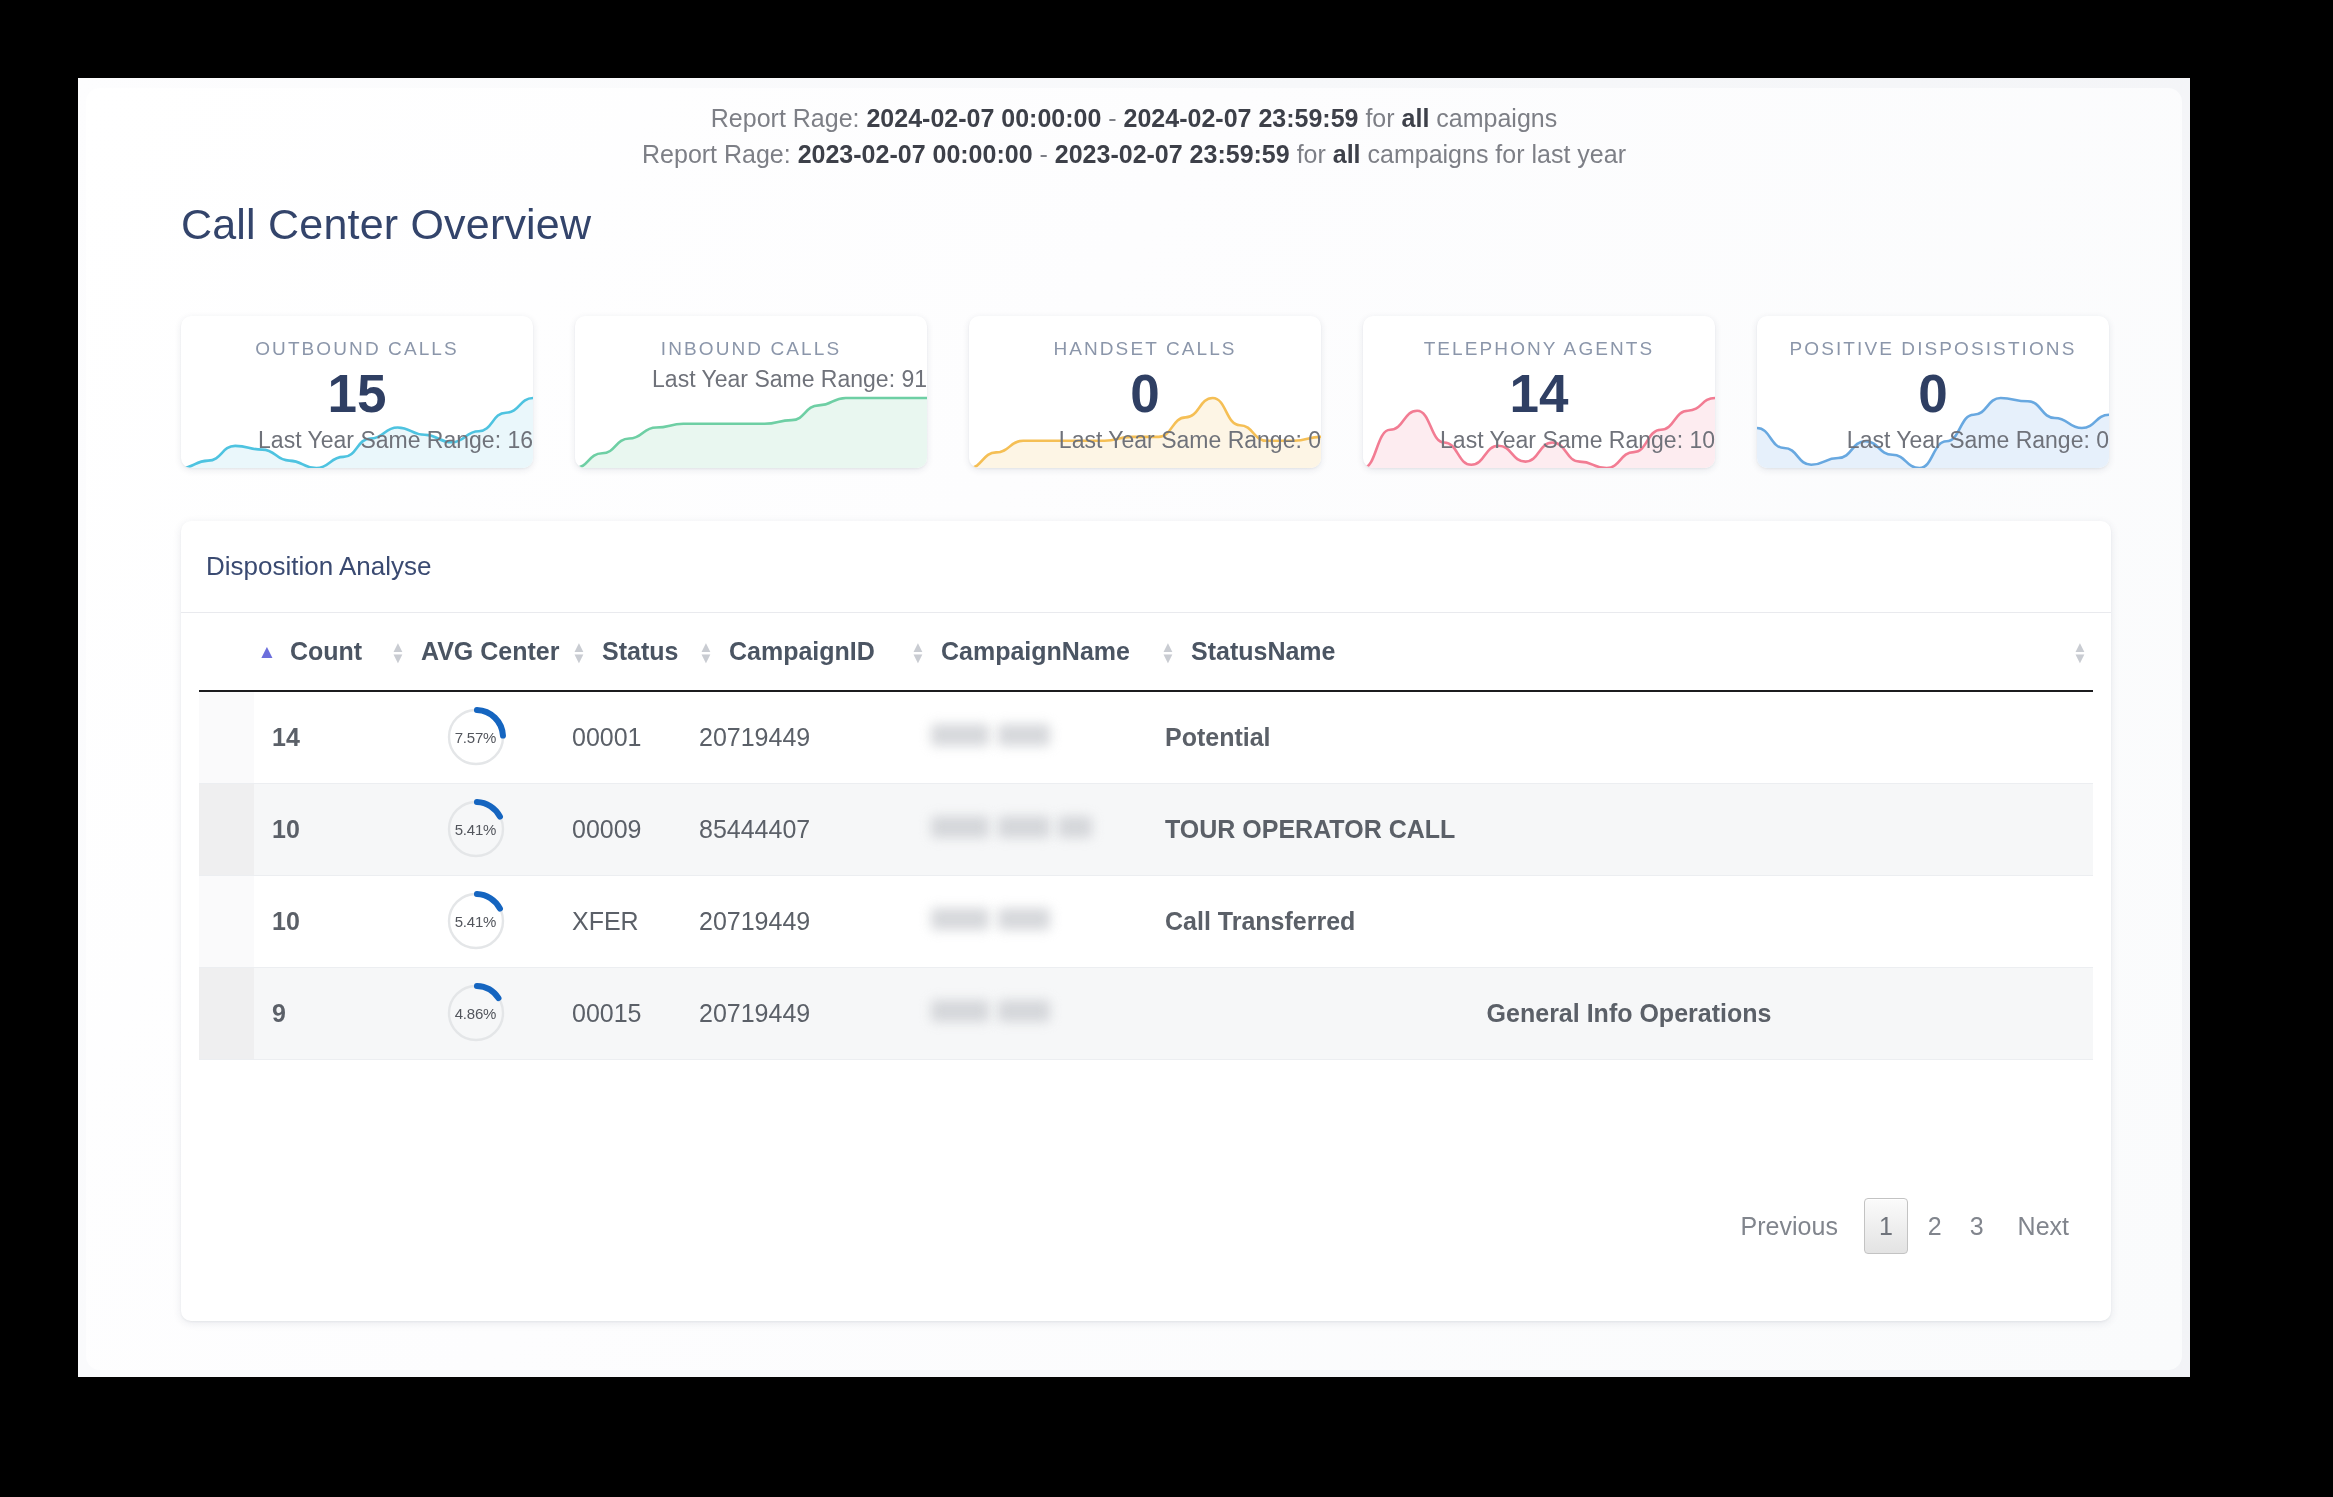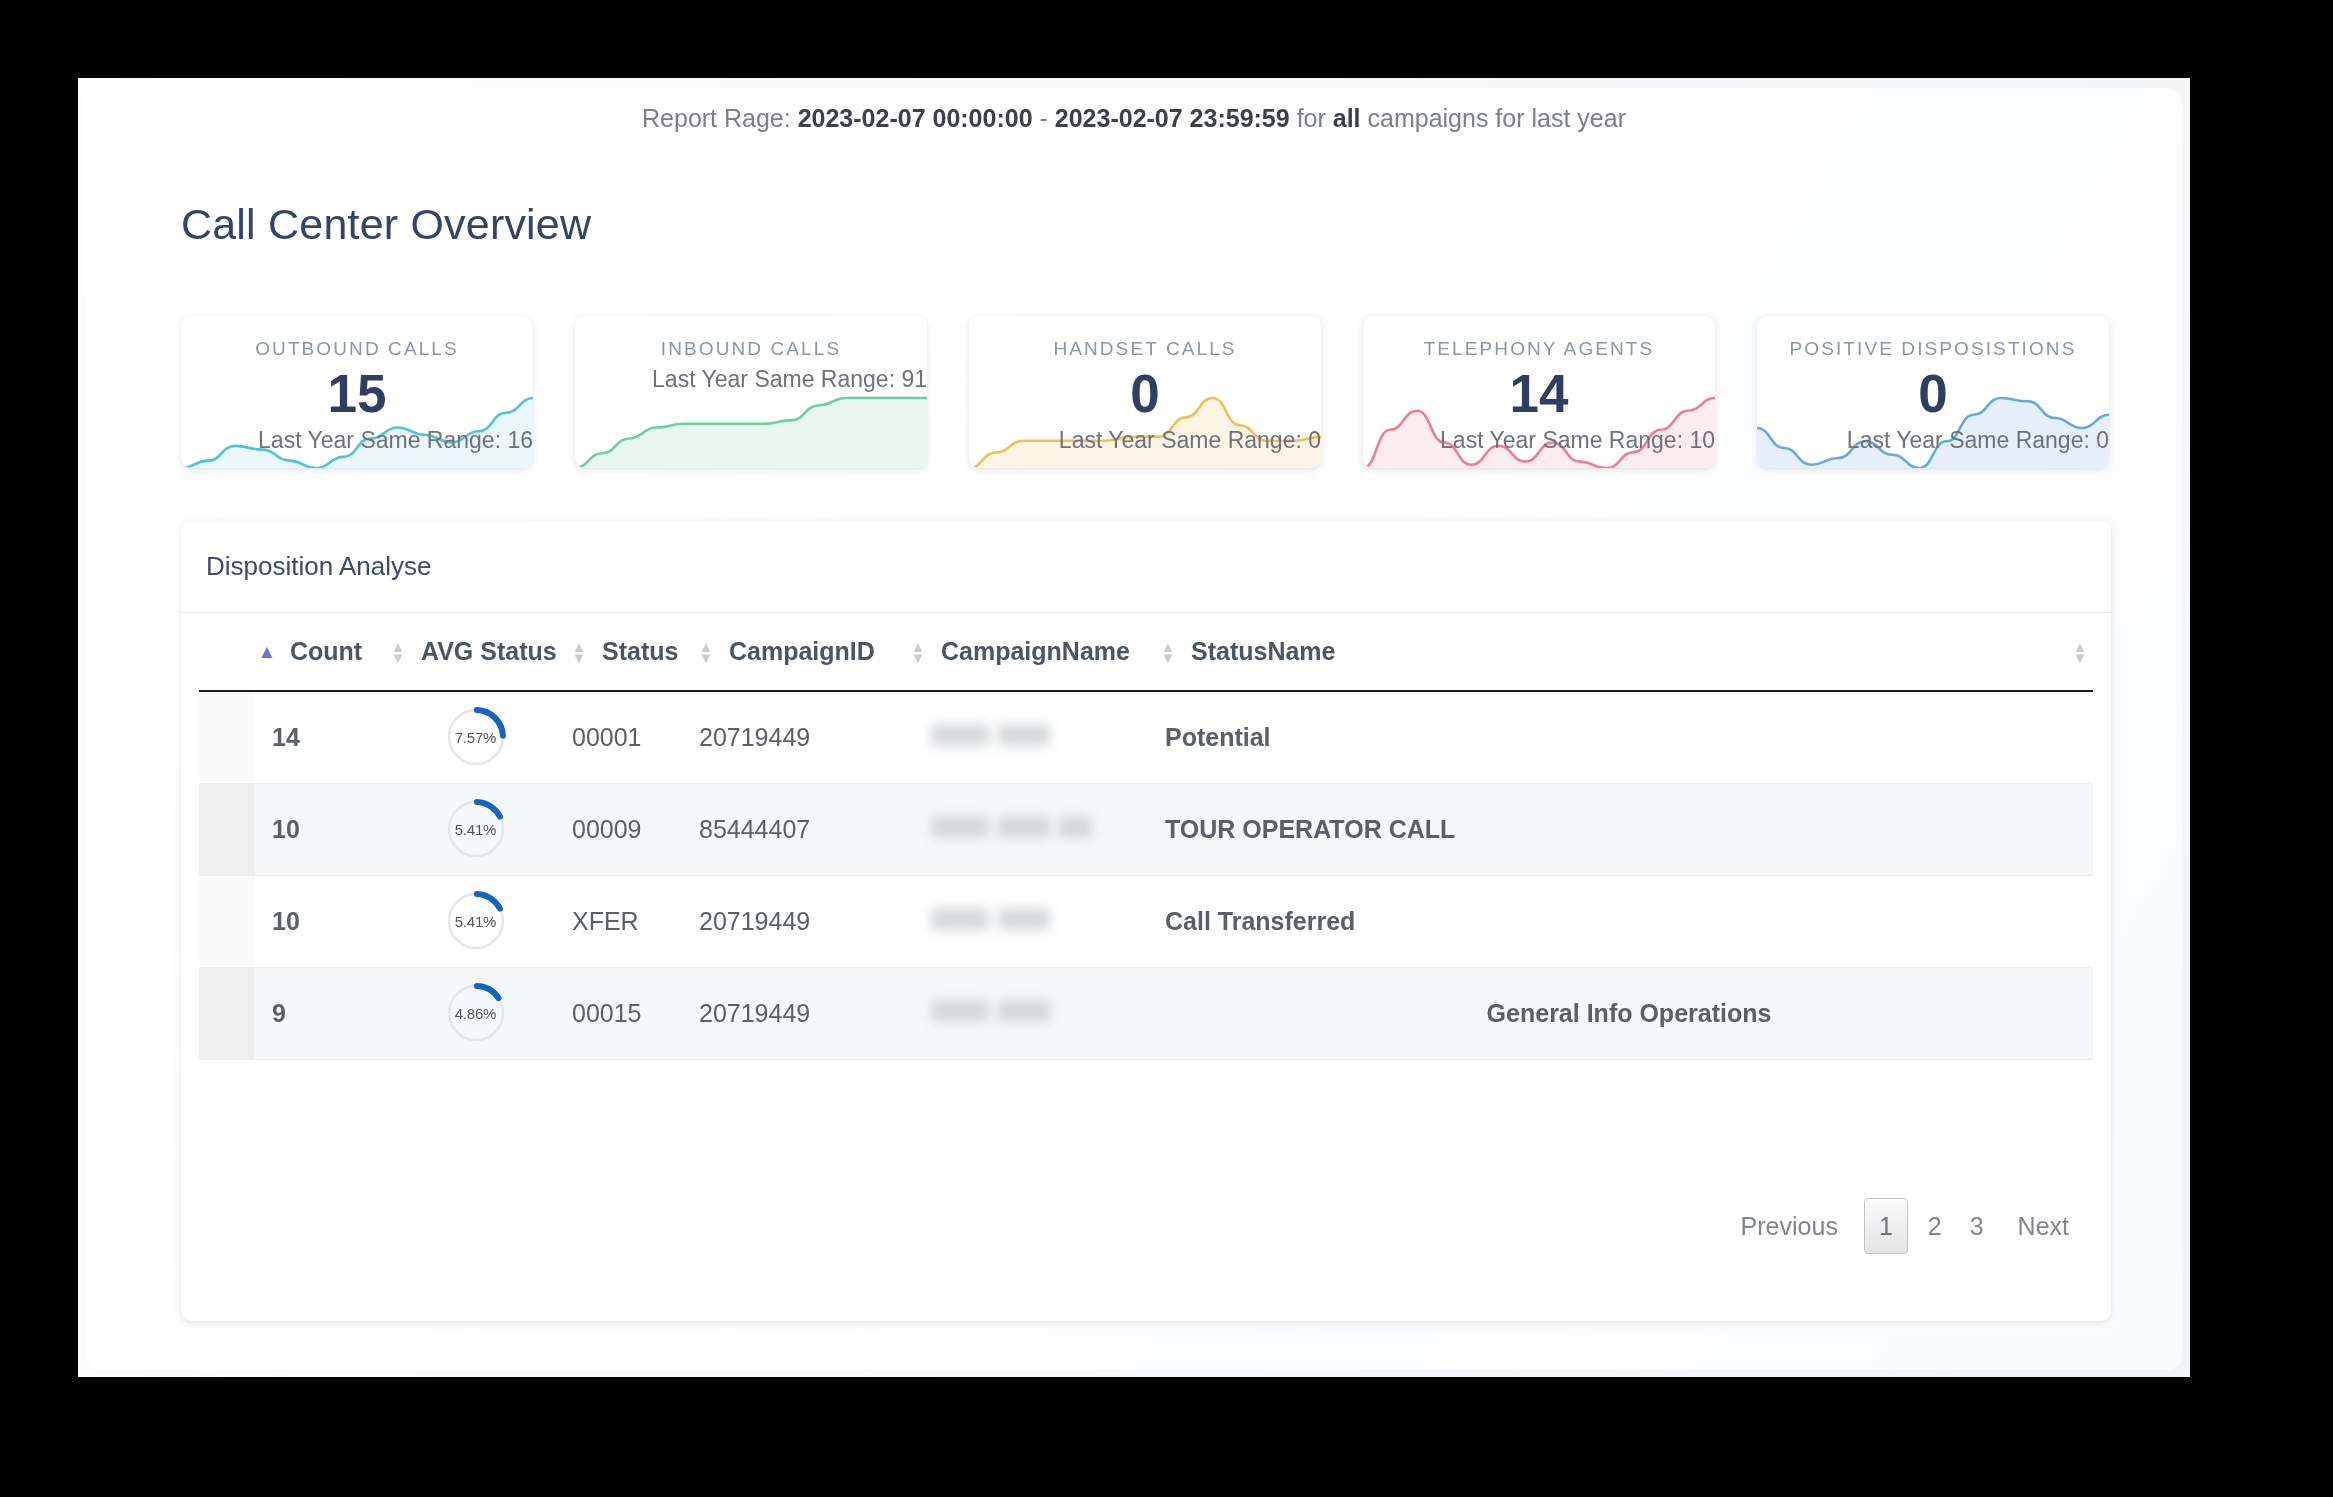--- a/index.html
+++ b/index.html
@@ -173,20 +173,23 @@
     box-shadow: inset 0 1px 0 #fff;
   }
 </style>
 </head>
 <body>
 
 <div class="page-frame">
   <div class="page-inner">
 
     <div class="report-lines">
+      <div class="rl">
+        <span>Report Rage: </span><b>2024-02-07 00:00:00</b><span> - </span><b>2024-02-07 23:59:59</b><span> for </span><b>all</b><span> campaigns</span>
+      </div>
       <div class="rl">
         <span>Report Rage: </span><b>2023-02-07 00:00:00</b><span> - </span><b>2023-02-07 23:59:59</b><span> for </span><b>all</b><span> campaigns for last year</span>
       </div>
     </div>
 
     <h1 class="page-title">Call Center Overview</h1>
 
     <div class="kpi-row" id="kpi-row">
         <div class="kpi-card" style="left: 0px;">
           <div class="spark">
@@ -271,21 +274,21 @@
                   </span>
                   <span class="th-label">Count</span>
                 </div>
               </th>
               <th>
                 <div class="th-inner">
                   <span class="sort-ico">
                     <span class="up">▲</span>
                     <span class="down">▼</span>
                   </span>
-                  <span class="th-label">AVG Status</span>
+                  <span class="th-label">AVG Center</span>
                 </div>
               </th>
               <th>
                 <div class="th-inner">
                   <span class="sort-ico">
                     <span class="up">▲</span>
                     <span class="down">▼</span>
                   </span>
                   <span class="th-label">Status</span>
                 </div>

